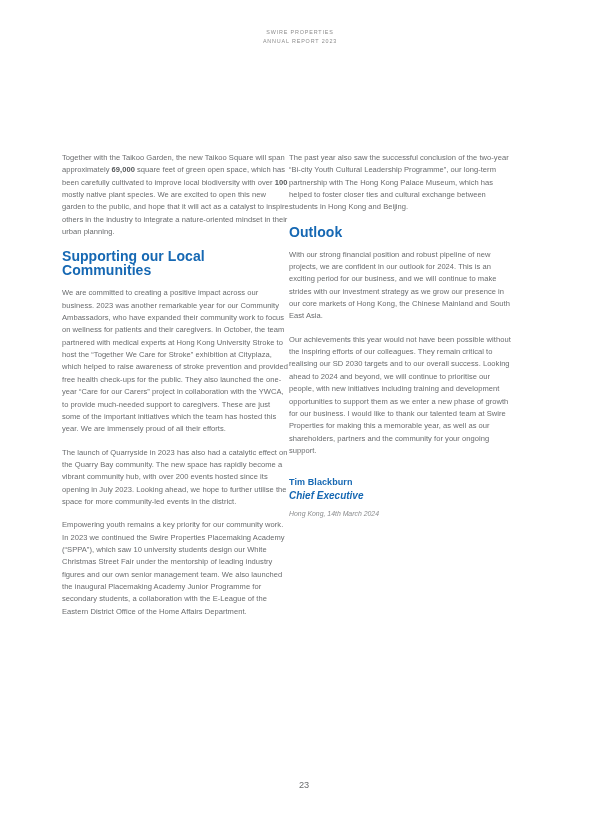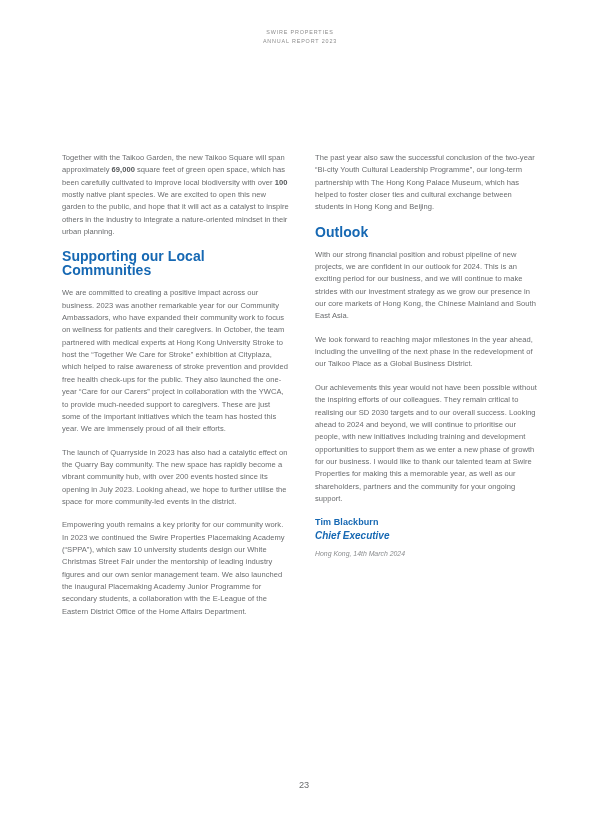--- a/index.html
+++ b/index.html
@@ -38,21 +38,20 @@
   }
   .running-head div { white-space: nowrap; }
 
   
   .columns {
     position: absolute;
     top: 152px;
     left: 62px;
     width: 480px;
     display: flex;
-    gap: 26px;
   }
   .col {
     width: 227px;
     flex: 0 0 227px;
   }
 
   p.body {
     margin: 0 0 11px 0;
     color: #6a6c6e;
     font-size: 7.55px;
@@ -75,21 +74,21 @@
     font-size: 14px;
     line-height: 14px;
     font-weight: 700;
     letter-spacing: 0.004em;
     font-family: "Liberation Sans", sans-serif;
   }
   h2.section-heading.first { margin-top: 7px; }
 
   
   .signoff {
-    margin-top: 11px;
+    margin-top: 19px;
   }
   .signoff .name {
     color: #1668b3;
     font-size: 9px;
     font-weight: 700;
     line-height: 13px;
     letter-spacing: 0.01em;
     margin: 0;
   }
   .signoff .title {
@@ -147,21 +146,20 @@
     </div>
 
     <div class="col">
 
       <p class="body">The past year also saw the successful conclusion of the two-year “Bi-city Youth Cultural Leadership Programme”, our long-term partnership with The Hong Kong Palace Museum, which has helped to foster closer ties and cultural exchange between students in Hong Kong and Beijing.</p>
 
       <h2 class="section-heading">Outlook</h2>
 
       <p class="body">With our strong financial position and robust pipeline of new projects, we are confident in our outlook for 2024. This is an exciting period for our business, and we will continue to make strides with our investment strategy as we grow our presence in our core markets of Hong Kong, the Chinese Mainland and South East Asia.</p>
 
-      <p class="body">We look forward to reaching major milestones in the year ahead, including the unveiling of the next phase in the redevelopment of our Taikoo Place as a Global Business District.</p>
 
       <p class="body">Our achievements this year would not have been possible without the inspiring efforts of our colleagues. They remain critical to realising our SD 2030 targets and to our overall success. Looking ahead to 2024 and beyond, we will continue to prioritise our people, with new initiatives including training and development opportunities to support them as we enter a new phase of growth for our business. I would like to thank our talented team at Swire Properties for making this a memorable year, as well as our shareholders, partners and the community for your ongoing support.</p>
 
       <div class="signoff">
         <p class="name">Tim Blackburn</p>
         <p class="title">Chief Executive</p>
         <p class="place-date">Hong Kong, 14th March 2024</p>
       </div>
 
     </div>

